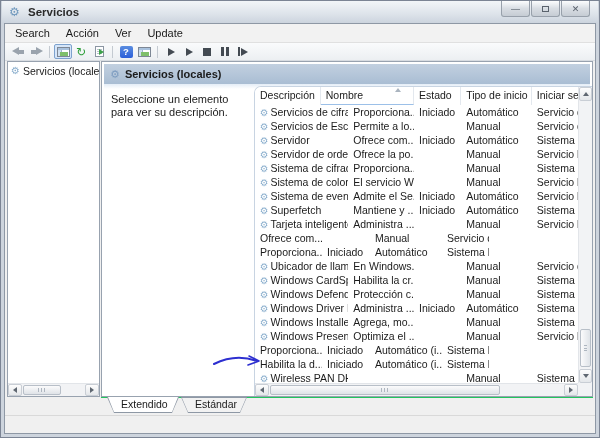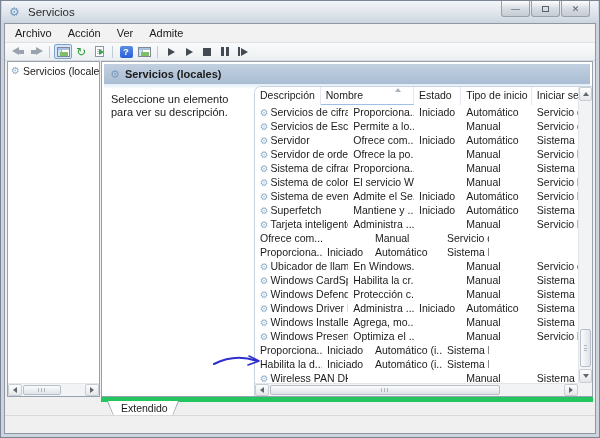--- a/index.html
+++ b/index.html
@@ -3,21 +3,21 @@
 <meta charset="utf-8">
 <style>
   html,body{margin:0;padding:0;background:#fff;}
   *{box-sizing:border-box;font-family:"Liberation Sans","DejaVu Sans",sans-serif;}
   .window{position:relative;width:600px;height:438px;background:#cdd4dd;border:1px solid #7b8494;overflow:hidden;}
 
   
   .titlebar{position:absolute;left:1px;top:0;right:1px;height:22px;
     background:linear-gradient(#f2f5f8,#dde3ea 60%,#ccd4de);display:flex;align-items:center;}
   .title-icon{width:14px;height:14px;margin:0 5px 0 7px;position:relative;color:#6f98bd;font-size:12px;line-height:14px;}
-  .title-text{font-size:11.5px;color:#2b2b2b;}
+  .title-text{font-size:11.5px;color:#2b2b2b;font-weight:bold;}
   .win-buttons{position:absolute;top:0;right:8px;display:flex;}
   .win-btn{width:29px;height:16px;margin-left:1px;border:1px solid #98a0ab;border-top:none;
     border-radius:0 0 3px 3px;background:linear-gradient(#fcfdfe,#d8dde3 50%,#c6ccd4);
     display:flex;align-items:center;justify-content:center;font-size:9px;color:#5a626d;}
   .win-btn .sq{width:7px;height:6px;border:1px solid #5a626d;display:block;}
 
   
   .content-frame{position:absolute;left:3px;top:22px;right:3px;bottom:3px;border:1px solid #8e98a5;background:#f0f0f0;}
   .menubar{position:absolute;left:0;top:0;right:0;height:19px;background:#f2f2f2;border-bottom:1px solid #e0e0e0;
     display:flex;align-items:center;font-size:11px;color:#1b1b1b;}
@@ -102,21 +102,21 @@
   .hbtn.left{left:0;} .hbtn.right{right:0;}
   .hthumb{position:absolute;top:1px;bottom:1px;left:15px;width:230px;background:linear-gradient(#fbfbfc,#dfe3e8);
     border:1px solid #b8bfc8;border-radius:2px;}
   .grip-v{position:absolute;top:2px;bottom:2px;left:50%;margin-left:-4px;width:8px;
     background:repeating-linear-gradient(90deg,#aeb6c0 0 1px,transparent 1px 3px);}
   .corner{position:absolute;right:0;bottom:0;width:14px;height:13px;background:#f2f3f5;}
   .tree-hscroll{position:absolute;left:0;right:0;bottom:0;height:13px;background:#f2f3f5;border-top:1px solid #e2e5e9;}
   .tree-hscroll .hthumb{left:15px;width:38px;}
 
   
-  .tabstrip{position:absolute;left:96px;right:2px;bottom:19px;height:17px;background:#f0f0f0;border-top:5px solid #22c55e;}
+  .tabstrip{position:absolute;left:96px;right:2px;bottom:19px;height:17px;background:#f0f0f0;border-top:1px solid #22c55e;}
   .tab{position:absolute;top:-1px;height:16px;}
   .tab .shape{position:absolute;inset:0;background:#8e98a5;clip-path:polygon(0 0,100% 0,calc(100% - 7px) 100%,7px 100%);}
   .tab .fill{position:absolute;inset:1px 1px 1px 1px;background:#fff;clip-path:polygon(0 0,100% 0,calc(100% - 6px) 100%,6px 100%);}
   .tab .lbl{position:relative;display:block;text-align:center;font-size:10.5px;color:#1b1b1b;line-height:15px;padding:0 14px;}
   .tab.active .fill{top:0;background:#fff;}
   .tab.inactive .fill{background:#f2f2f2;}
   .statusbar{position:absolute;left:0;right:0;bottom:0;height:18px;background:#f0f0f0;border-top:1px solid #d9d9d9;}
 
   
   .annot{position:absolute;left:211px;top:351px;width:56px;height:20px;pointer-events:none;}
@@ -134,24 +134,24 @@
       <div class="win-btn">
           <span class="sq"></span>
         </div>
       <div class="win-btn">✕</div>
     </div>
   </div>
 
   <div class="content-frame">
 
     <div class="menubar">
-      <span class="menu-item">Archivo</span>
+      <span class="menu-item">Search</span>
       <span class="menu-item">Acción</span>
       <span class="menu-item">Ver</span>
-      <span class="menu-item">Admite</span>
+      <span class="menu-item">Update</span>
     </div>
 
     <div class="toolbar">
       <div class="tb-btn">
         <span class="nav-arrow nav-back">
             <i class="head"></i>
             <i class="tail"></i>
           </span>
       </div>
       <div class="tb-btn">
@@ -416,20 +416,25 @@
         <div class="corner"></div>
       </div>
     </div>
 
     <div class="tabstrip">
       <div class="tab active" style="left:6px;width:72px;">
         <span class="shape"></span>
           <span class="fill"></span>
         <span class="lbl">Extendido</span>
       </div>
+      <div class="tab inactive" style="left:80px;width:66px;">
+        <span class="shape"></span>
+          <span class="fill"></span>
+        <span class="lbl">Estándar</span>
+      </div>
     </div>
 
     <div class="statusbar"></div>
   </div>
 
   <svg class="annot" viewBox="0 0 56 20">
     <path d="M2,12 C16,5 31,4 45,9" fill="none" stroke="#2d2fd0" stroke-width="2" stroke-linecap="round"></path>
     <path d="M37,4 L47,9 L36,13" fill="none" stroke="#2d2fd0" stroke-width="1.6" stroke-linecap="round" stroke-linejoin="round"></path>
   </svg>
 </div>

